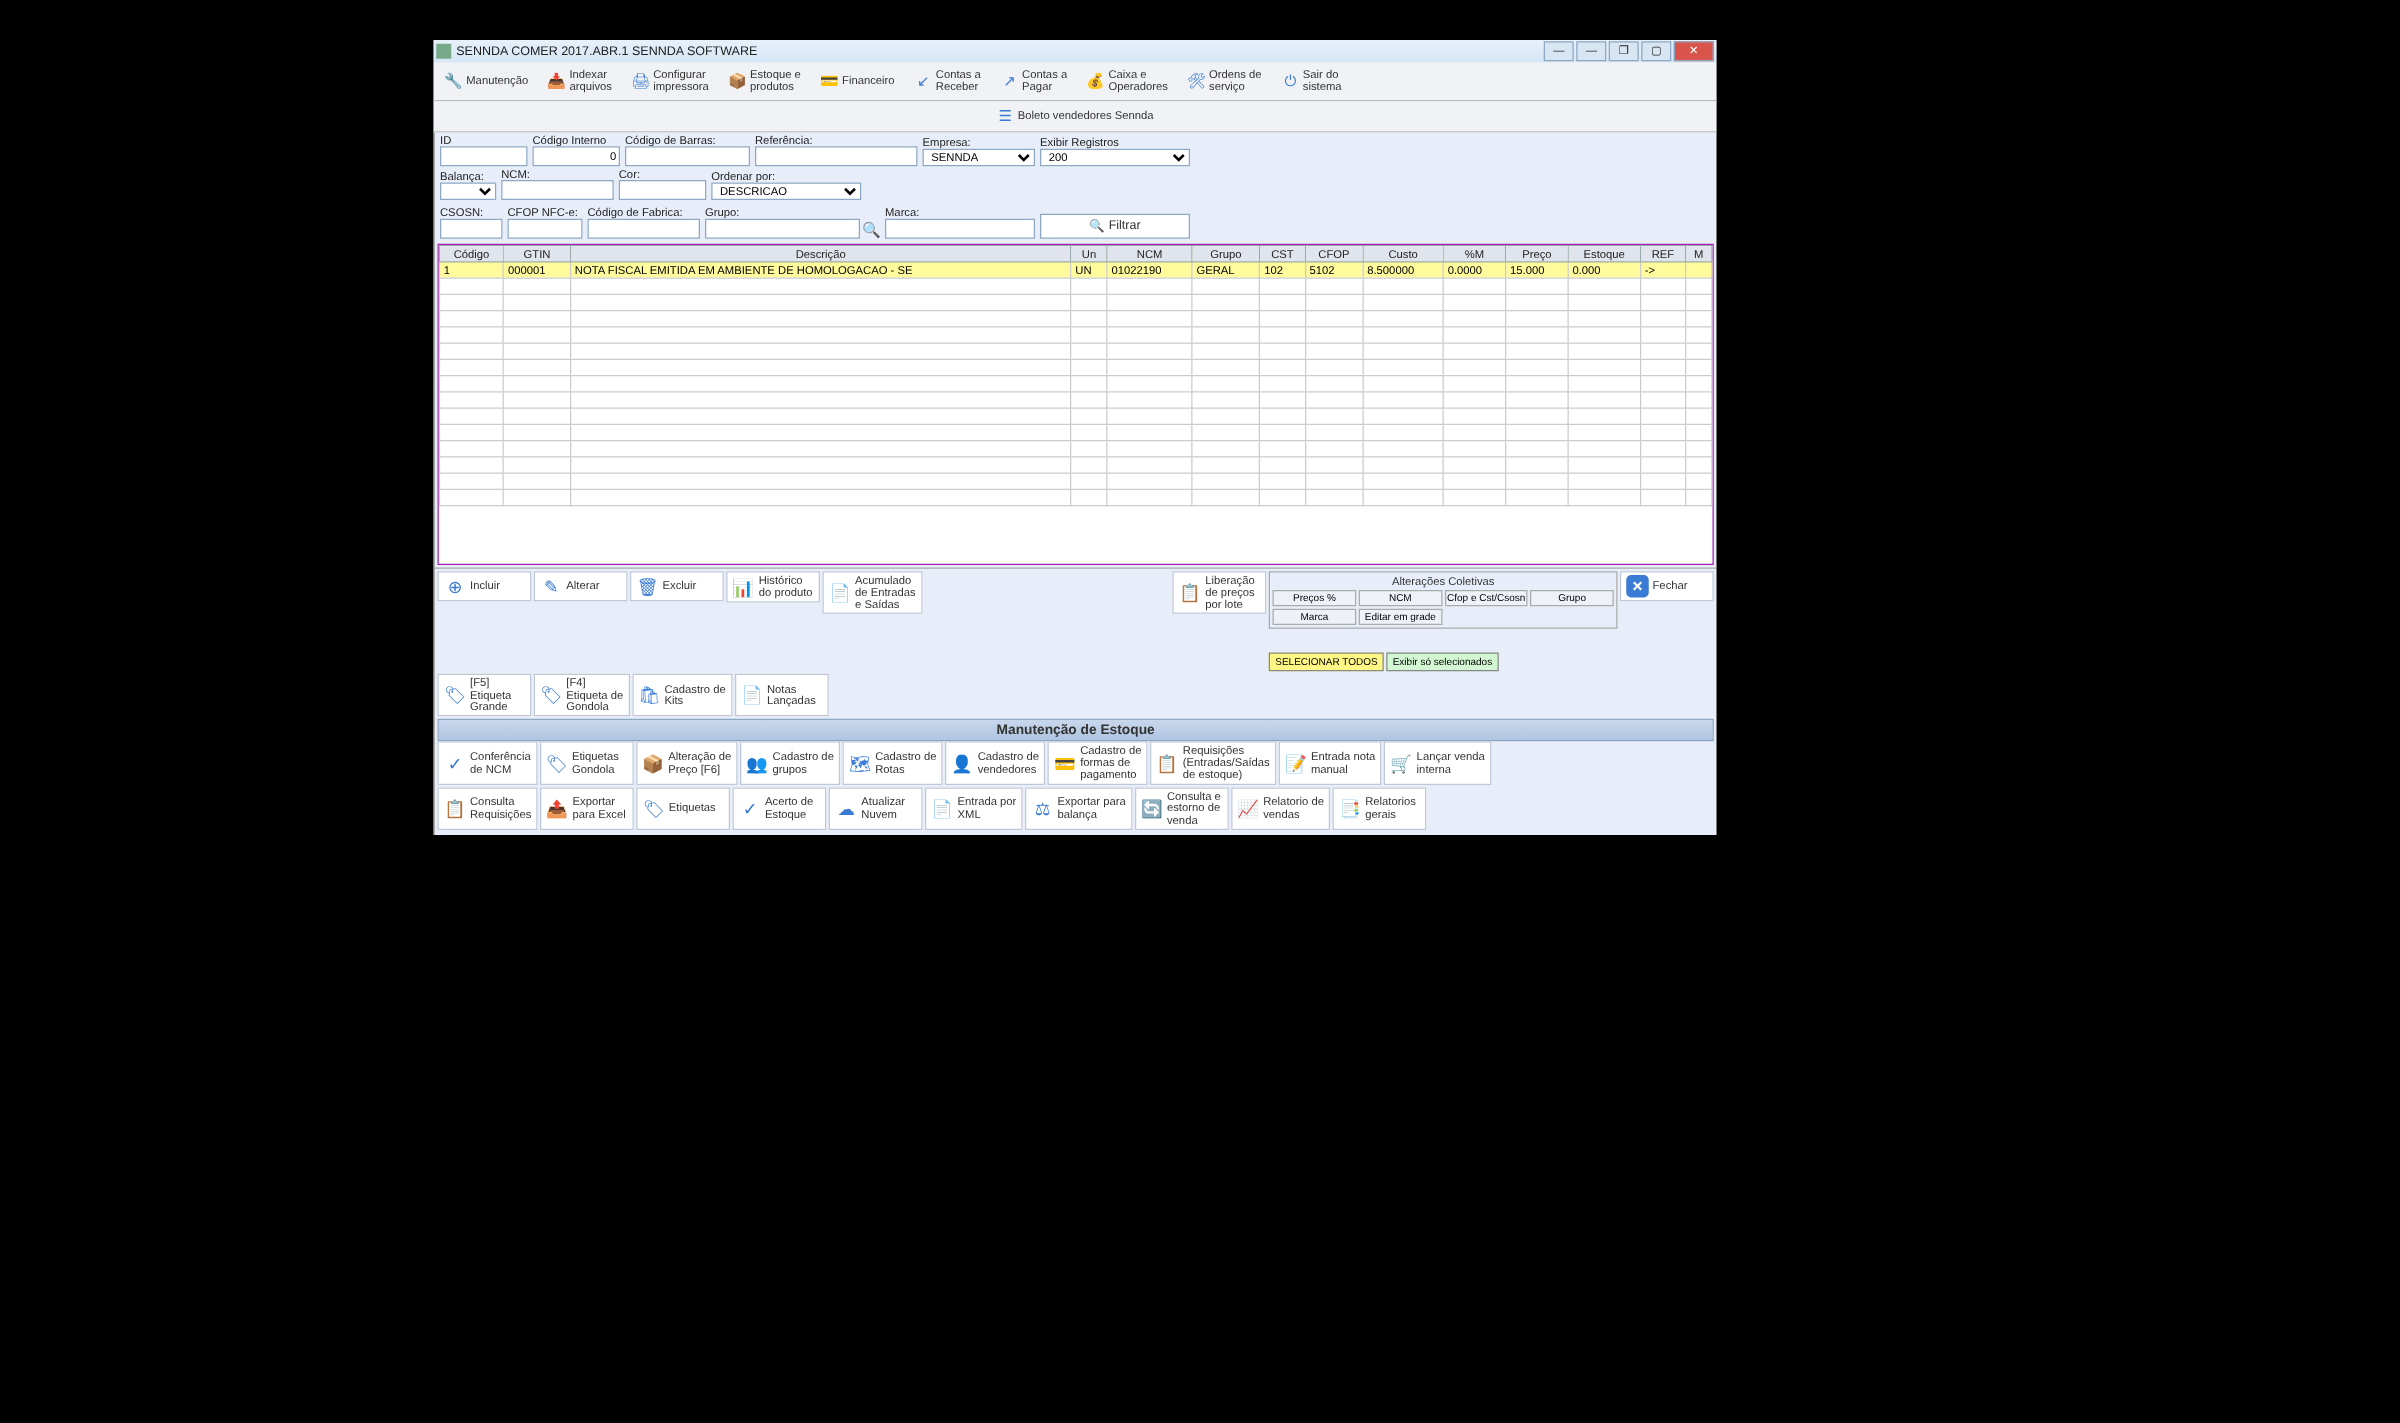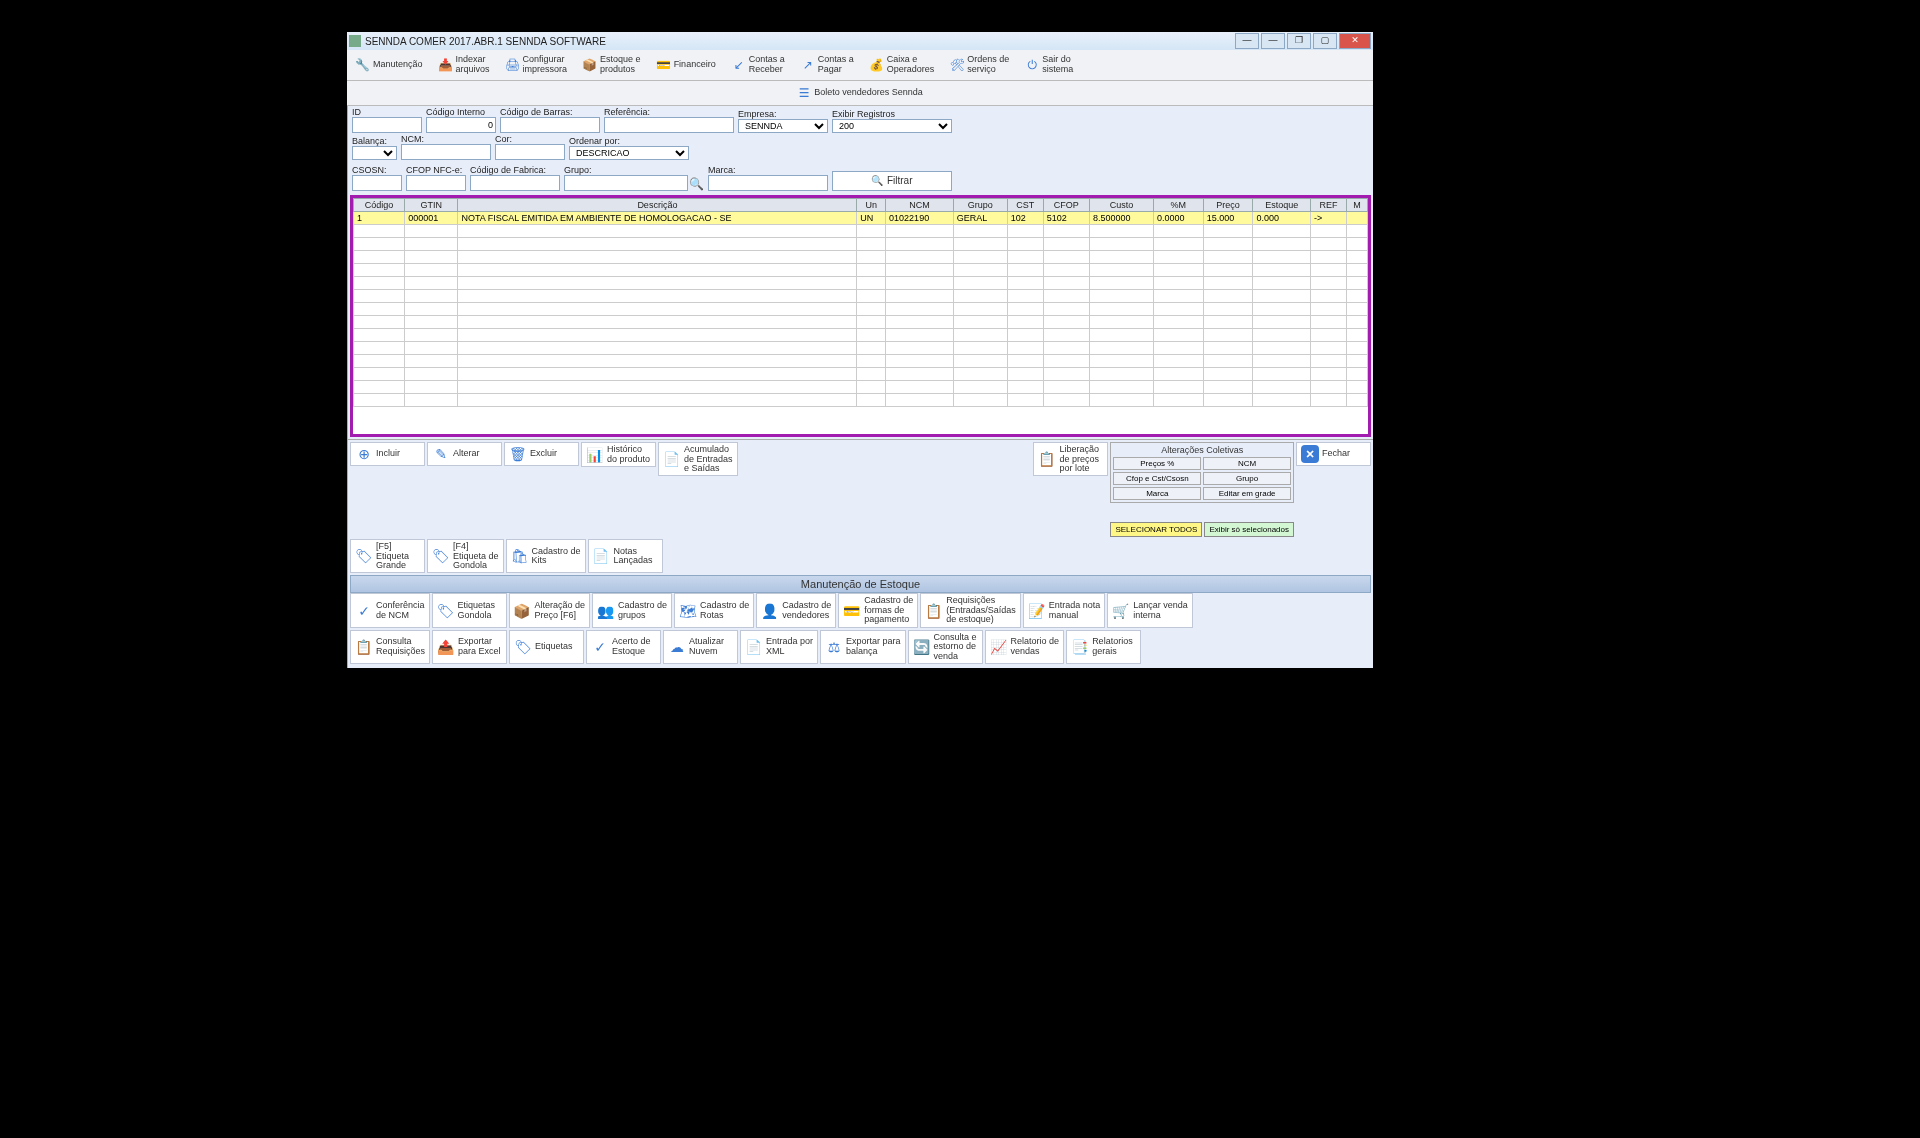--- a/index.html
+++ b/index.html
@@ -23,39 +23,39 @@
 .secondary-bar{background:#f0f2f5;border-bottom:1px solid #bbb;display:flex;justify-content:center;padding:2px}
 .body-wrap{flex:1;display:flex;overflow:hidden}
 .sidebar-info{width:140px;padding:2px;font-size:9px;color:#111;background:#eee;line-height:1.3}
 .main{flex:1;display:flex;flex-direction:column;border-left:1px solid #aaa;background:#e8eef9}
 .search-title{text-align:center;font-weight:bold;font-size:12px;padding:1px;color:#333;background:#e8eef9}
 .filters{padding:1px 4px;background:#e8eef9}
 .filter-row{display:flex;gap:4px;margin-bottom:1px;align-items:flex-end}
 .filter-field{display:flex;flex-direction:column;font-size:9px;color:#222}
 .filter-field input,.filter-field select{border:1px solid #8da8c4;background:#fff;font-size:9px;height:14px;padding:0 2px}
 .filtrar-btn{height:20px;border:1px solid #8da8c4;background:#fff;display:flex;align-items:center;justify-content:center;gap:3px;font-size:10px;color:#333}
-.grid{flex:1;background:#fff;border:3px solid #a21caf;margin:2px;overflow:auto}
+.grid{flex:1;background:#fff;border:1px solid #a21caf;margin:2px;overflow:auto}
 .grid table{border-collapse:collapse;width:100%;font-size:9px}
 .grid th{background:#e0e4ec;border:1px solid #9aa;padding:1px 3px;color:#222;font-weight:normal;position:sticky;top:0}
 .grid td{border:1px solid #ccc;padding:1px 3px}
 .grid tr.sel td{background:#fffa9c}
 .action-panel{background:#e8eef9;border-top:1px solid #aaa;padding:2px}
 .action-row{display:flex;flex-wrap:wrap;gap:2px;margin-bottom:2px}
 .act-btn{display:flex;align-items:center;gap:3px;padding:2px 4px;background:#fff;border:1px solid #c0c8d8;min-width:65px;font-size:9px;color:#333}
 .act-btn .aicon{width:18px;height:18px;display:flex;align-items:center;justify-content:center;color:#3a7bd5;font-size:14px}
 .act-btn .albl{white-space:pre-line;line-height:1.05}
 .alter-box{border:1px solid #aaa;padding:2px;background:#e8eef9}
 .alter-title{font-size:9px;color:#333;text-align:center;font-weight:normal}
-.alter-grid{display:grid;grid-template-columns:repeat(2,1fr);gap:2px;margin-top:2px}
+.alter-grid{display:grid;grid-template-columns:repeat(4,1fr);gap:2px;margin-top:2px}
 .alter-grid button{font-size:8px;padding:1px;background:#eef2f8;border:1px solid #aaa}
 .selbar{display:flex;gap:2px;margin-top:19px}
 .selbar button{font-size:8px;padding:2px 4px;border:1px solid #888}
 .sel-all{background:#fff785}
 .sel-only{background:#d3f7d3}
-.stock-header{background:linear-gradient(#c8d7ec,#b0c5e2);border:1px solid #8da8c4;text-align:center;font-weight:normal;font-size:11px;color:#333;padding:2px;margin-top:2px}
+.stock-header{background:linear-gradient(#c8d7ec,#b0c5e2);border:1px solid #8da8c4;text-align:center;font-weight:bold;font-size:11px;color:#333;padding:2px;margin-top:2px}
 .close-x{background:#3a7bd5;color:#fff;width:18px;height:18px;border-radius:4px;display:flex;align-items:center;justify-content:center;font-size:11px;font-weight:bold}
 </style>
 </head>
 <body>
 
 <div class="tower">
   <div class="tower-slot"></div>
   <div class="tower-btn"></div>
 </div>
 <div class="monitor">

